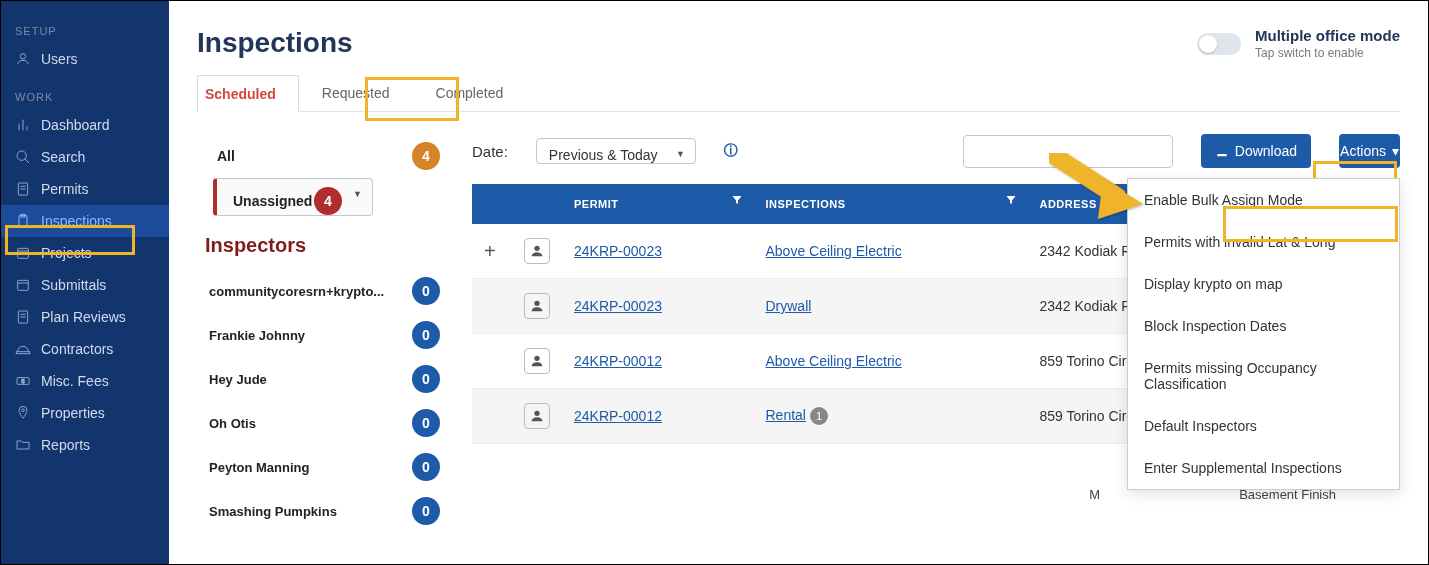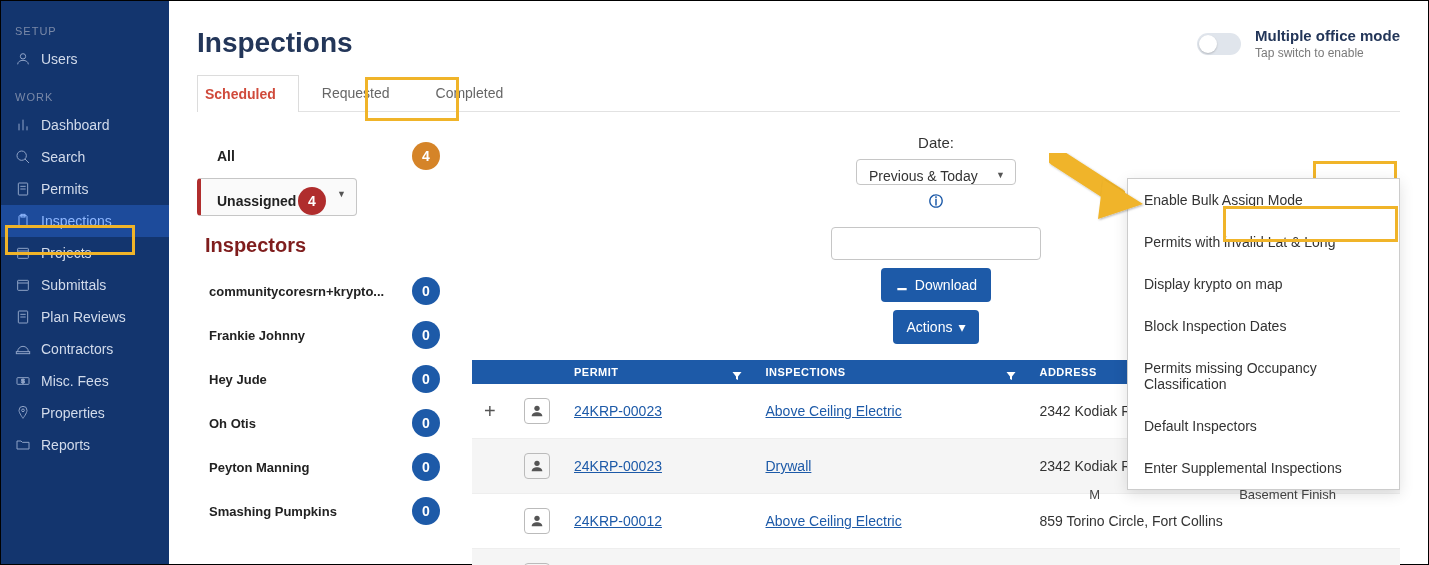--- a/index.html
+++ b/index.html
@@ -28,47 +28,47 @@
 .mom-text small { color: #7a7a7a; font-size: 12px; }
 
 .tabs { margin-top: 14px; border-bottom: 1px solid #e2e2e2; }
 .tab { display: inline-block; padding: 10px 22px; color: #666; border: 1px solid transparent; border-bottom: none; cursor: pointer; }
 .tab.active { color: #d04a3b; border-color: #dcdcdc; background: #fff; position: relative; top: 1px; font-weight: 600; padding-left: 7px; }
 .hl-tabs { left: 196px; top: 76px; width: 94px; height: 44px; }
 
 .content { display: flex; gap: 20px; margin-top: 22px; }
 .left-pane { width: 255px; }
 .filter-row { display: flex; align-items: center; padding: 8px 12px 8px 20px; cursor: pointer; }
-.filter-row.sel { border-left: 4px solid #b02d2d; padding-left: 16px; background: #fafafa; }
+.filter-row.sel { border-left: 4px solid #b02d2d; padding-left: 16px; background: #fafafa; margin-left: 16px; }
 .filter-row span { flex: 1; font-weight: 600; color: #222; }
 .badge { min-width: 28px; height: 28px; border-radius: 14px; color: #fff; display: flex; align-items: center; justify-content: center; font-weight: 600; }
 .b-orange { background: #d58428; }
 .b-red { background: #b02d2d; }
 .b-blue { background: #1d5aa8; }
 .insp-head { font-size: 20px; color: #7f1d1d; font-weight: 600; margin: 18px 0 12px 8px; }
 .insp-row { display: flex; align-items: center; padding: 8px 12px; }
 .insp-row span { flex: 1; font-weight: 600; font-size: 13px; color: #222; white-space: nowrap; overflow: hidden; text-overflow: ellipsis; }
 
 .right-pane { flex: 1; position: relative; }
-.toolbar { display: flex; align-items: center; gap: 8px; margin-bottom: 16px; flex-direction: column; }
+.toolbar { display: flex; align-items: center; gap: 28px; margin-bottom: 16px; }
 .date-label { font-size: 15px; color: #333; }
 .sel { padding: 8px 30px 0 12px; border: 1px solid #c6c6c6; background: #fff; border-radius: 4px; position: relative; width: 160px; cursor: pointer; }
 .sel::after { content: "▼"; position: absolute; right: 10px; top: 10px; font-size: 9px; color: #555; }
 .info-ico { color: #1d5aa8; font-weight: bold; }
 .spacer { flex: 1; }
 .srch { width: 210px; padding: 8px 10px 8px 30px; border: 1px solid #c6c6c6; border-radius: 4px; background: #fff; position: relative; }
 .srch-wrap { position: relative; }
 .srch-wrap .mag { position: absolute; left: 9px; top: 9px; color: #777; }
 .btn-dl { background: #1d5aa8; color: #fff; padding: 9px 14px; border-radius: 4px; display: flex; align-items: center; gap: 6px; cursor: pointer; }
-.btn-act { background: #1d5aa8; color: #fff; padding: 9px 14px; border-radius: 4px; display: flex; align-items: center; gap: 6px; cursor: pointer; }
+.btn-act { background: #1d5aa8; color: #fff; padding: 9px 1px; border-radius: 4px; display: flex; align-items: center; gap: 6px; cursor: pointer; }
 .hl-act { right: 31px; top: 160px; width: 84px; height: 42px; }
 
 .tbl { width: 100%; border-collapse: collapse; }
 .tbl thead { background: #1d5aa8; color: #fff; }
-.tbl th { text-align: left; padding: 6px 12px; font-size: 11px; letter-spacing: .5px; font-weight: 600; position: relative; }
+.tbl th { text-align: left; padding: 14px 12px; font-size: 11px; letter-spacing: .5px; font-weight: 600; position: relative; }
 .tbl th .filt { position: absolute; right: 10px; top: 10px; }
 .tbl td { padding: 14px 12px; border-bottom: 1px solid #eee; vertical-align: middle; }
 .tbl tbody tr:nth-child(even) { background: #f5f5f5; }
 .plus { font-size: 20px; color: #555; cursor: pointer; }
 .av { width: 26px; height: 26px; border: 1px solid #bbb; border-radius: 4px; display: flex; align-items: center; justify-content: center; }
 .link { color: #1d5aa8; text-decoration: underline; cursor: pointer; }
 .gray-badge { background: #888; color: #fff; border-radius: 50%; width: 18px; height: 18px; display: inline-flex; align-items: center; justify-content: center; font-size: 11px; margin-left: 4px; }
 
 
 .dd { position: absolute; right: 0; top: 44px; width: 273px; background: #fff; border: 1px solid #ccc; box-shadow: 0 4px 14px rgba(0,0,0,.12); z-index: 30; }

